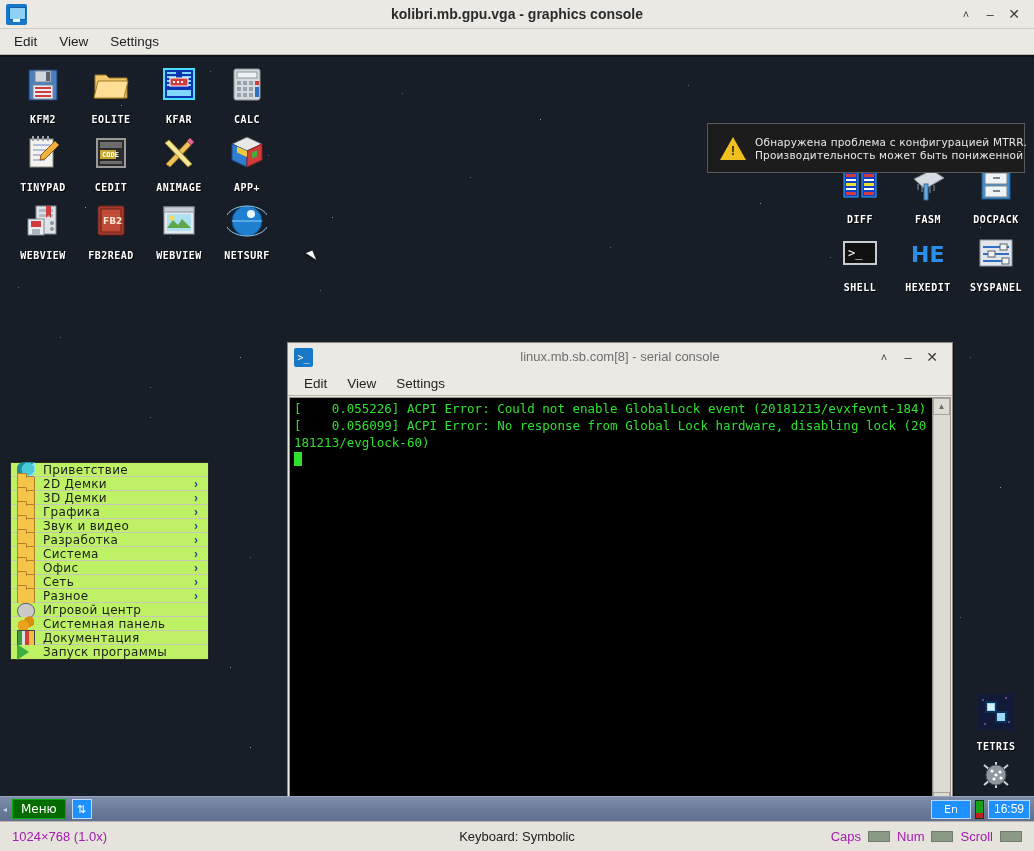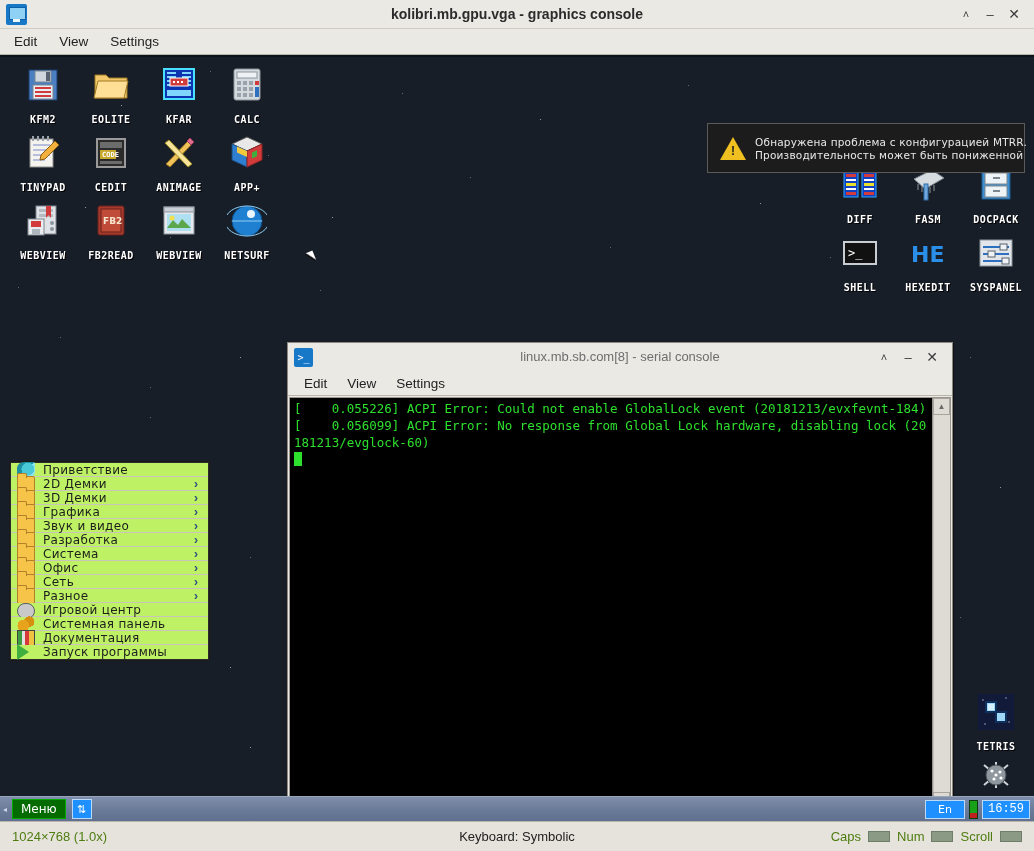--- a/index.html
+++ b/index.html
@@ -247,38 +247,38 @@
     font-family: "DejaVu Sans", sans-serif; font-size: 11px;
     padding: 2px 12px; height: 19px; display: flex; align-items: center;
   }
   #tb-battery {
     width: 9px; height: 19px;
     background: linear-gradient(180deg,#18a018 0 72%, #c02020 72% 100%);
     border: 1px solid #0d3a0d;
   }
   #tb-clock {
     background: #1e90ff; border: 1px solid #bcd9f5; color: #fff;
-    font-family: Liberation Mono, monospace; font-size: 12px;
+    font-family: Liberation Sans, sans-serif; font-size: 12px;
     padding: 2px 5px; height: 19px; display: flex; align-items: center;
   }
 
   
   #cursor {
     position: absolute; left: 306px; top: 196px;
     width: 0; height: 0; pointer-events: none;
     border-left: 10px solid #ffffff;
     border-bottom: 7px solid transparent;
     transform: rotate(68deg);
     filter: drop-shadow(1px 1px 0 #000);
   }
   #sb-left { flex: 0 0 auto; }
   #sb-center { position: absolute; left: 0; right: 0; text-align: center; font-size: 13px; color: #222; pointer-events: none;}
   #sb-right { margin-left: auto; display: flex; align-items: center; gap: 7px; z-index: 2;}
   .led { width: 22px; height: 11px; background: #8a9a85; border: 1px solid #6f7d6b; }
-  .sb-lbl { font-size: 13px; color: #4d7c0f; }
+  .sb-lbl { font-size: 13px; color: #a21caf; }
   #statusbar-wrap { position: relative; display: flex; align-items: center; height: 30px;
     background: #e6e3dd; border-top: 1px solid #b9b5ad; padding: 0 12px; }
 </style>
 </head>
 <body>
 
 <div id="app-window">
 
   <div id="titlebar">
     <div id="app-icon"></div>

